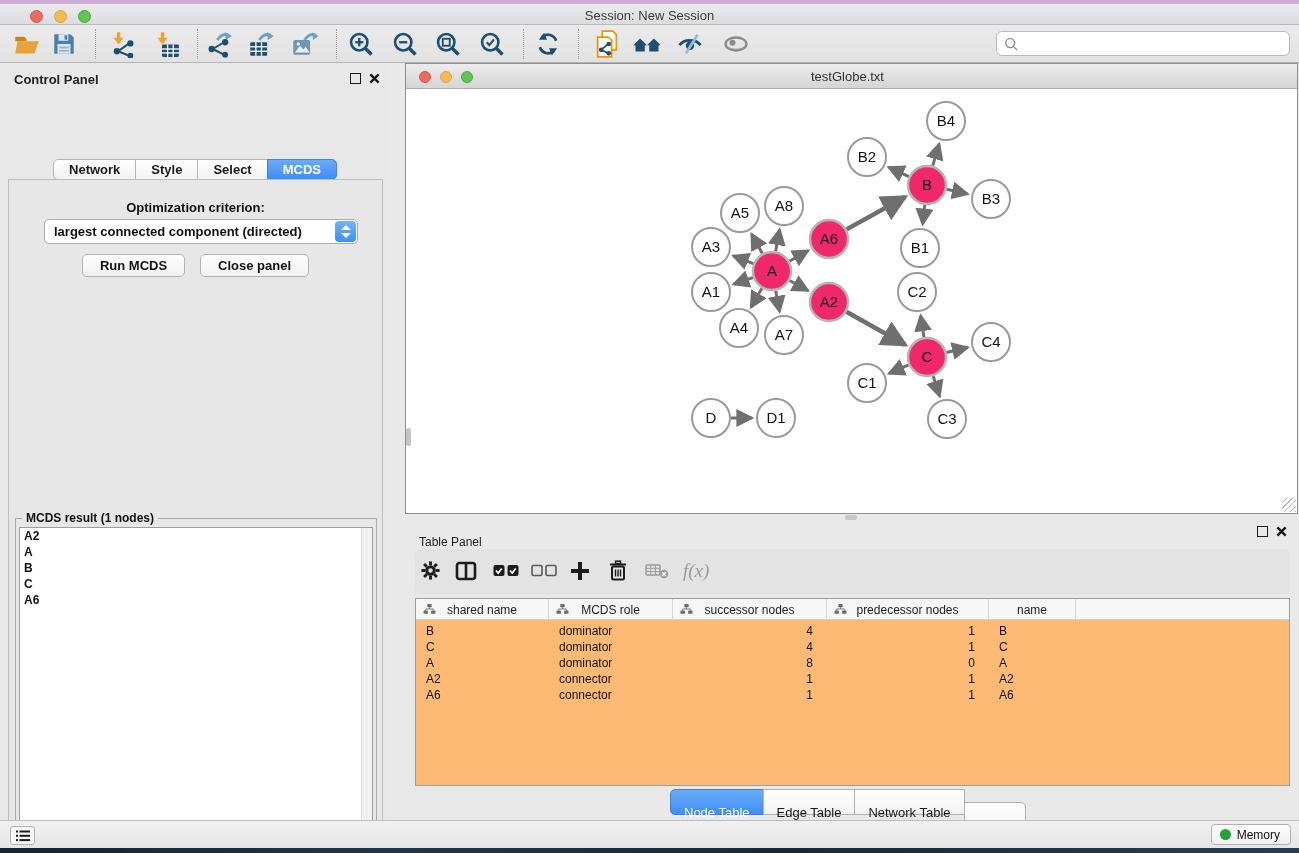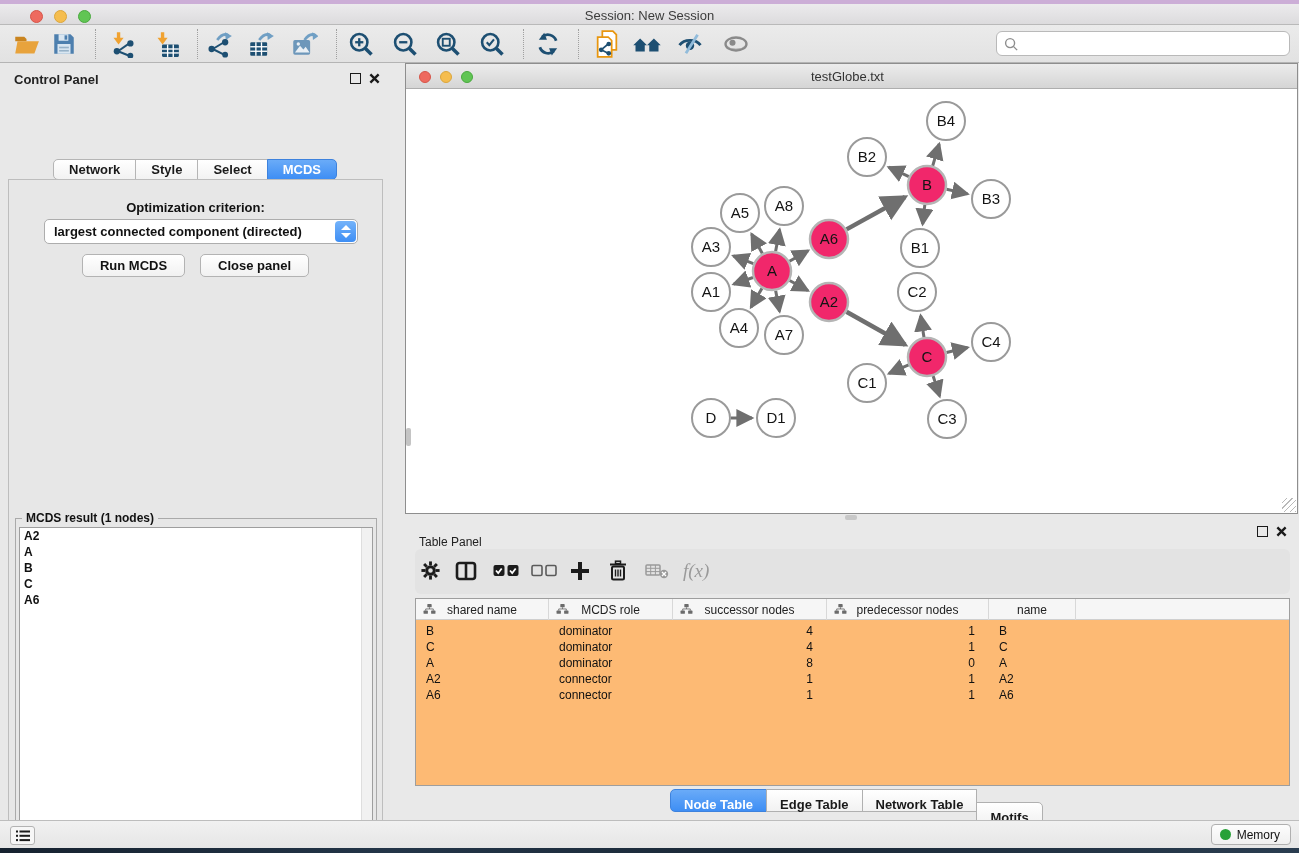--- a/index.html
+++ b/index.html
@@ -90,22 +90,22 @@
   .dtable { position:absolute; left:415px; top:598px; width:875px; height:188px;
     background:#fdba74; border:1px solid #9e9e9e; overflow:hidden; }
   .thead { display:flex; height:21px; background:#f6f6f6; border-bottom:1px solid #cfcfcf; }
   .hcell { position:relative; height:21px; border-right:1px solid #d8d8d8; font-size:12px; color:#222;
     display:flex; align-items:center; justify-content:center; }
   .hcell .hicon { position:absolute; left:7px; top:4px; }
   .trow { display:flex; height:16px; font-size:12px; color:#111; }
   .tcell { height:16px; line-height:16px; padding-left:10px; overflow:hidden; }
   .tcell.num { text-align:right; padding-right:14px; padding-left:0; }
   .btabs { position:absolute; left:670px; top:789px; display:flex; }
-  .btab { height:23px; line-height:21px; padding:4px 13px; font-size:13px; color:#1a1a1a;
-    background:linear-gradient(#ffffff,#f2f2f2); border:1px solid #b0b0b0; margin-left:-1px;font-weight:bold; }
+  .btab { height:23px; line-height:21px; padding:12px 13px; font-size:13px; color:#1a1a1a;
+    background:linear-gradient(#ffffff,#f2f2f2); border:1px solid #b0b0b0; margin-left:-1px; }
   .btab:first-child { border-radius:5px 0 0 5px; margin-left:0; }
   .btab:last-child { border-radius:0 5px 5px 0;margin-top:13px; }
   .btab.active { background:linear-gradient(#6aabf8,#3e8ef4); color:#fff; border-color:#3d82dd; }
 
   
   .statusbar { position:absolute; left:0; top:820px; width:1299px; height:28px;
     background:linear-gradient(#f1f1f1,#e6e6e6); border-top:1px solid #bdbdbd; }
   .listbtn { position:absolute; left:10px; top:5px; width:25px; height:19px;
     background:#f7f7f7; border:1px solid #b3b3b3; border-radius:3px;
     display:flex; align-items:center; justify-content:center; }

